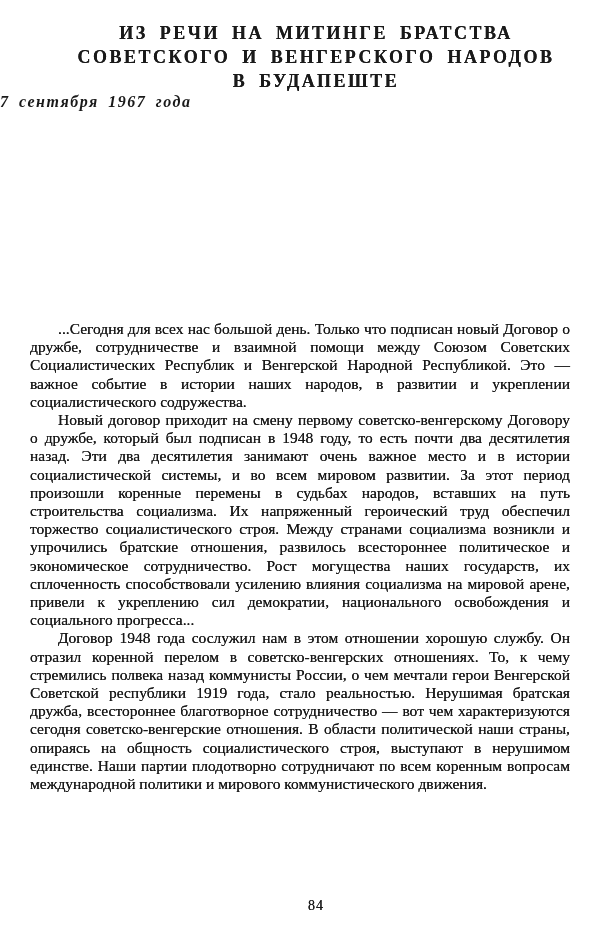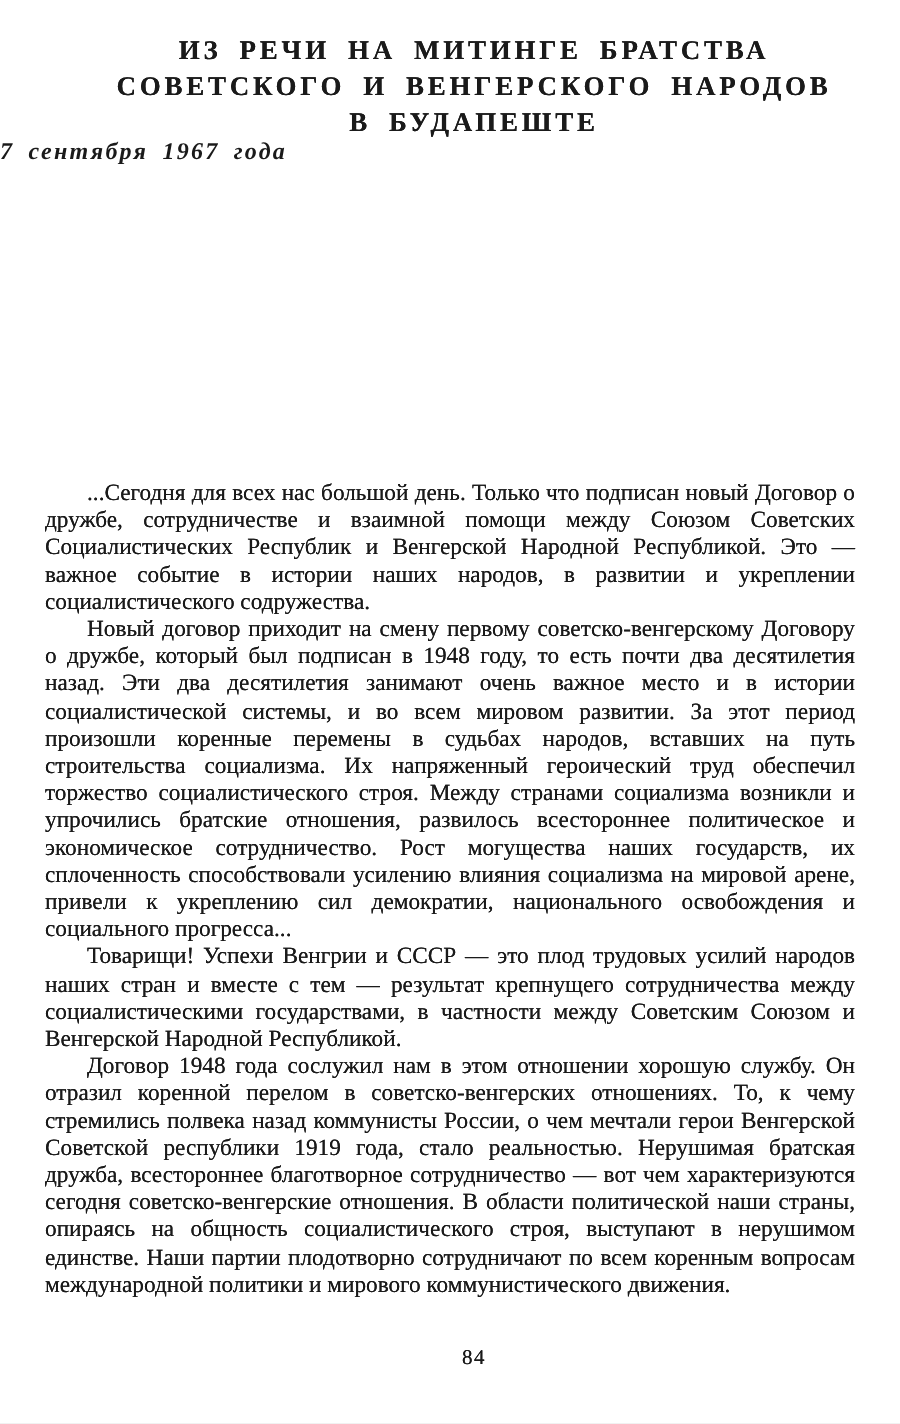--- a/index.html
+++ b/index.html
@@ -81,19 +81,18 @@
     <div class="title-line">ИЗ РЕЧИ НА МИТИНГЕ БРАТСТВА</div>
     <div class="title-line">СОВЕТСКОГО И ВЕНГЕРСКОГО НАРОДОВ</div>
     <div class="title-line">В БУДАПЕШТЕ</div>
   </div>
 
   <div class="date-line">7 сентября 1967 года</div>
 
   <div class="body-text">
     <p>...Сегодня для всех нас большой день. Только что подписан новый Договор о дружбе, сотрудничестве и взаимной помощи между Союзом Советских Социалистических Республик и Венгерской Народной Республикой. Это — важное событие в истории наших народов, в развитии и укреплении социалистического содружества.</p>
     <p>Новый договор приходит на смену первому советско-венгерскому Договору о дружбе, который был подписан в 1948 году, то есть почти два десятилетия назад. Эти два десятилетия занимают очень важное место и в истории социалистической системы, и во всем мировом развитии. За этот период произошли коренные перемены в судьбах народов, вставших на путь строительства социализма. Их напряженный героический труд обеспечил торжество социалистического строя. Между странами социализма возникли и упрочились братские отношения, развилось всестороннее политическое и экономическое сотрудничество. Рост могущества наших государств, их сплоченность способствовали усилению влияния социализма на мировой арене, привели к укреплению сил демократии, национального освобождения и социального прогресса...</p>
-    <p>Товарищи! Успехи Венгрии и СССР — это плод трудовых усилий народов наших стран и вместе с тем — результат крепнущего сотрудничества между социалистическими государствами, в частности между Советским Союзом и Венгерской Народной Республикой.</p>
     <p>Договор 1948 года сослужил нам в этом отношении хорошую службу. Он отразил коренной перелом в советско-венгерских отношениях. То, к чему стремились полвека назад коммунисты России, о чем мечтали герои Венгерской Советской республики 1919 года, стало реальностью. Нерушимая братская дружба, всестороннее благотворное сотрудничество — вот чем характеризуются сегодня советско-венгерские отношения. В области политической наши страны, опираясь на общность социалистического строя, выступают в нерушимом единстве. Наши партии плодотворно сотрудничают по всем коренным вопросам международной политики и мирового коммунистического движения.</p>
   </div>
 
   <div class="page-number">84</div>
 
 </div>
 
 </body></html>

